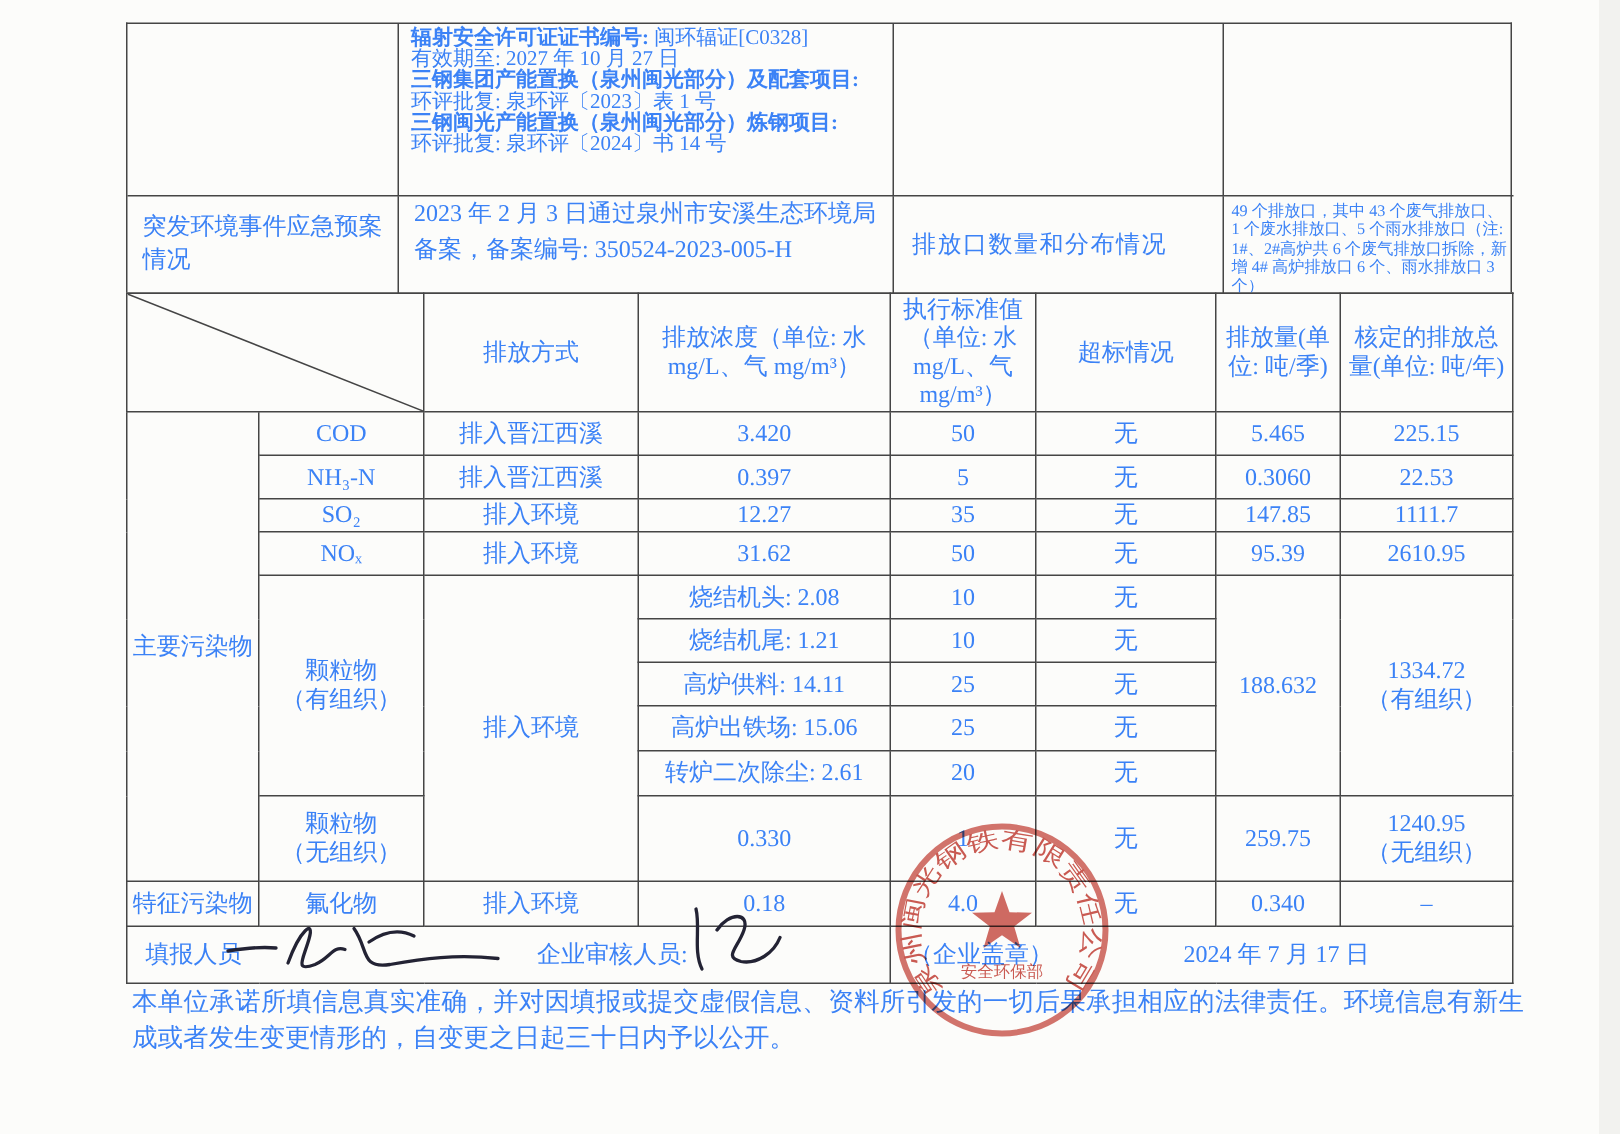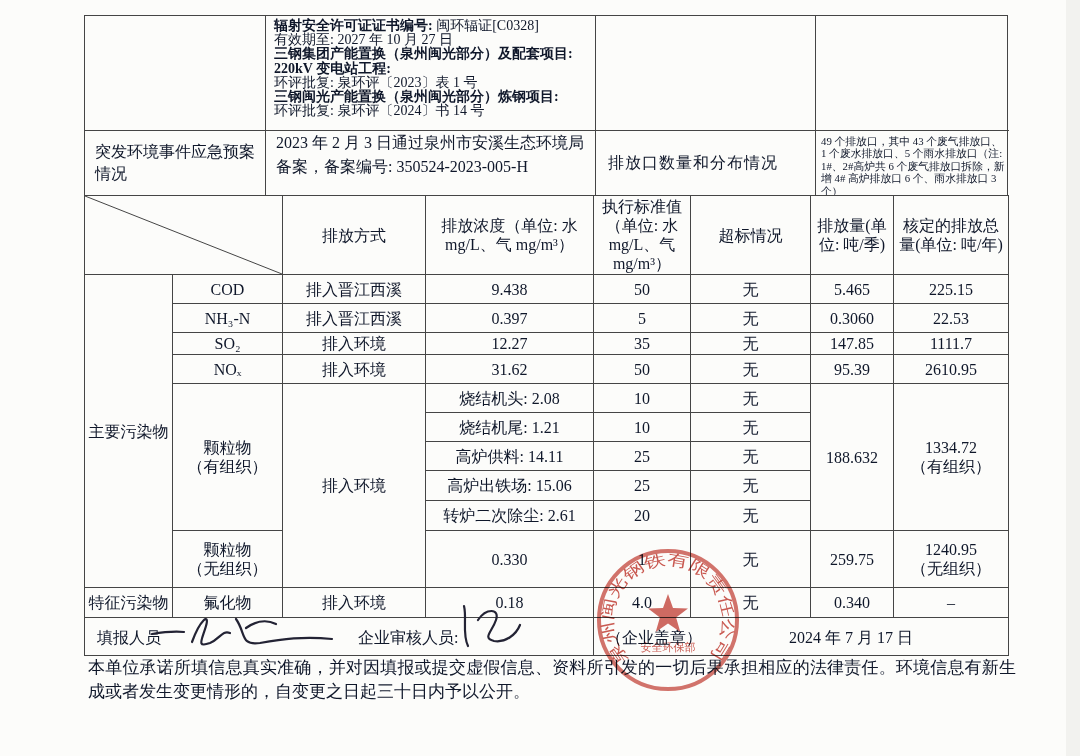--- a/index.html
+++ b/index.html
@@ -1,18 +1,18 @@
 <!DOCTYPE html>
 <html><head>
 <meta charset="utf-8">
 <style>
   html,body{margin:0;padding:0;background:#e9e9e7;}
   #page{
     position:relative;width:1080px;height:756px;background:#fcfcfa;
-    font-family:"Liberation Serif","DejaVu Serif",serif;color:#0f172a;overflow:hidden;
+    font-family:"Liberation Serif","DejaVu Serif",serif;color:#3b82f6;overflow:hidden;
   }
   
   #top-block{
     position:absolute;left:84px;top:15px;width:924px;height:180px;
     display:grid;grid-template-columns:181px 330px 220px 193px;grid-template-rows:115px 65px;
     border:1px solid #454545;border-bottom:none;box-sizing:border-box;
   }
   #top-block > div{border-right:1px solid #454545;border-bottom:1px solid #454545;box-sizing:border-box;overflow:hidden;}
   #top-block > div:nth-child(4n){border-right:none;}
   .license-cell{padding:3px 6px 0 8px;font-size:14px;line-height:14.2px;}
@@ -49,21 +49,20 @@
 <body>
 
 <div id="page">
 
   <div id="top-block">
     <div></div>
     <div class="license-cell">
       <div><b>辐射安全许可证证书编号:</b><span> 闽环辐证[C0328]</span></div>
       <div><b></b><span>有效期至: 2027 年 10 月 27 日</span></div>
       <div><b>三钢集团产能置换（泉州闽光部分）及配套项目:</b><span></span></div>
-      <div><b>220kV 变电站工程:</b><span></span></div>
       <div><b></b><span>环评批复: 泉环评〔2023〕表 1 号</span></div>
       <div><b>三钢闽光产能置换（泉州闽光部分）炼钢项目:</b><span></span></div>
       <div><b></b><span>环评批复: 泉环评〔2024〕书 14 号</span></div>
     </div>
     <div></div>
     <div></div>
     <div class="emg-label">
         <span>突发环境事件应急预案情况</span>
       </div>
     <div class="emg-record">
@@ -97,21 +96,21 @@
       <td class="hdr">排放浓度（单位: 水mg/L、气 mg/m³）</td>
       <td class="hdr hdr-std">执行标准值（单位: 水mg/L、气mg/m³）</td>
       <td class="hdr">超标情况</td>
       <td class="hdr">排放量(单位: 吨/季)</td>
       <td class="hdr">核定的排放总量(单位: 吨/年)</td>
     </tr>
     <tr style="height:29px">
       <td rowspan="10">主要污染物</td>
       <td>COD</td>
       <td>排入晋江西溪</td>
-      <td>9.438</td>
+      <td>3.420</td>
       <td>50</td>
       <td>无</td>
       <td>5.465</td>
       <td>225.15</td>
     </tr>
     <tr style="height:29px">
       <td>NH₃-N</td>
       <td>排入晋江西溪</td>
       <td>0.397</td>
       <td>5</td>

